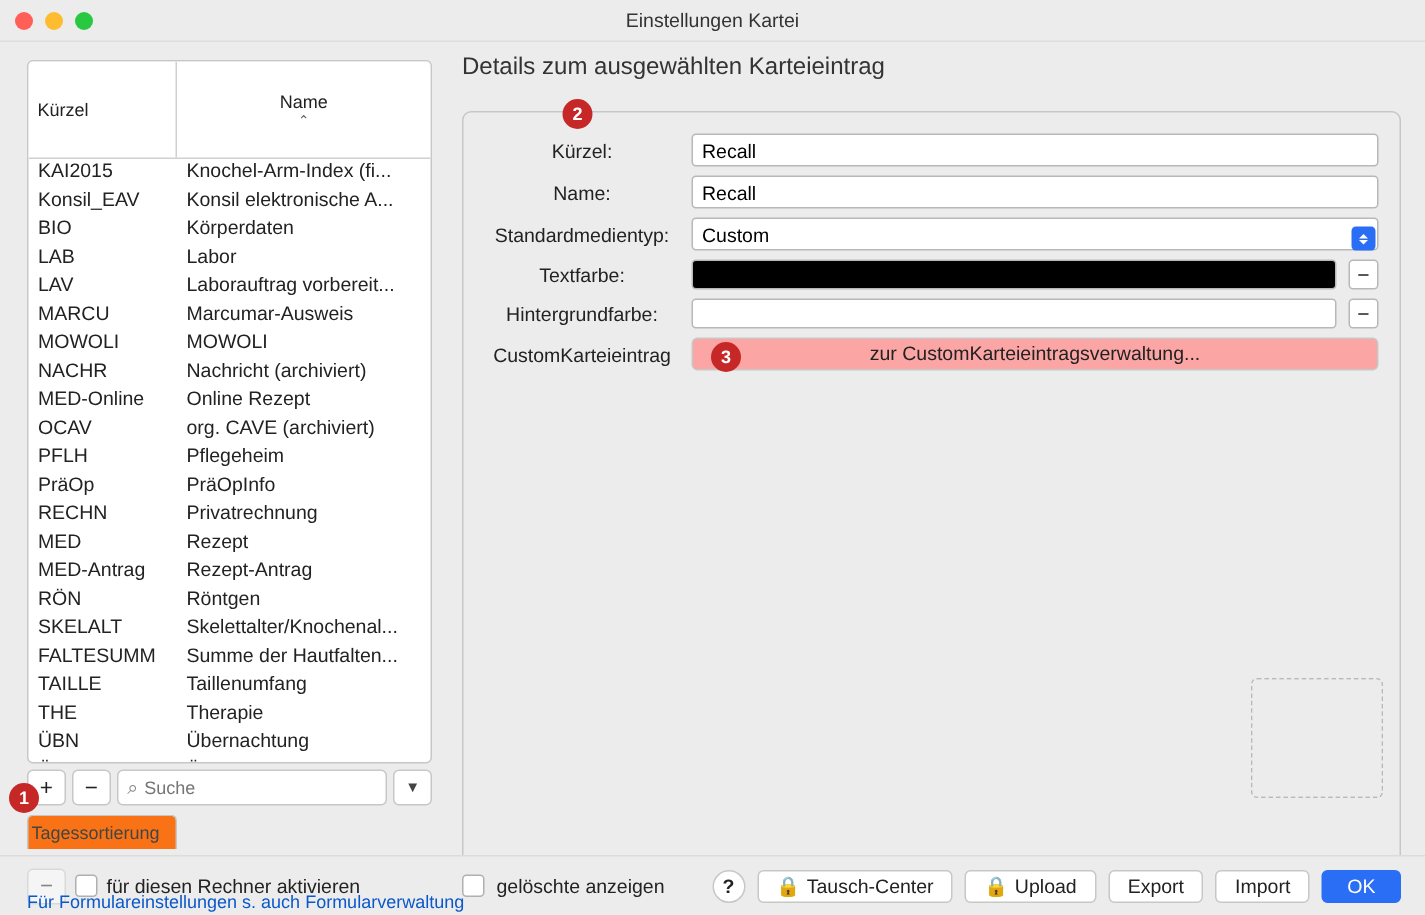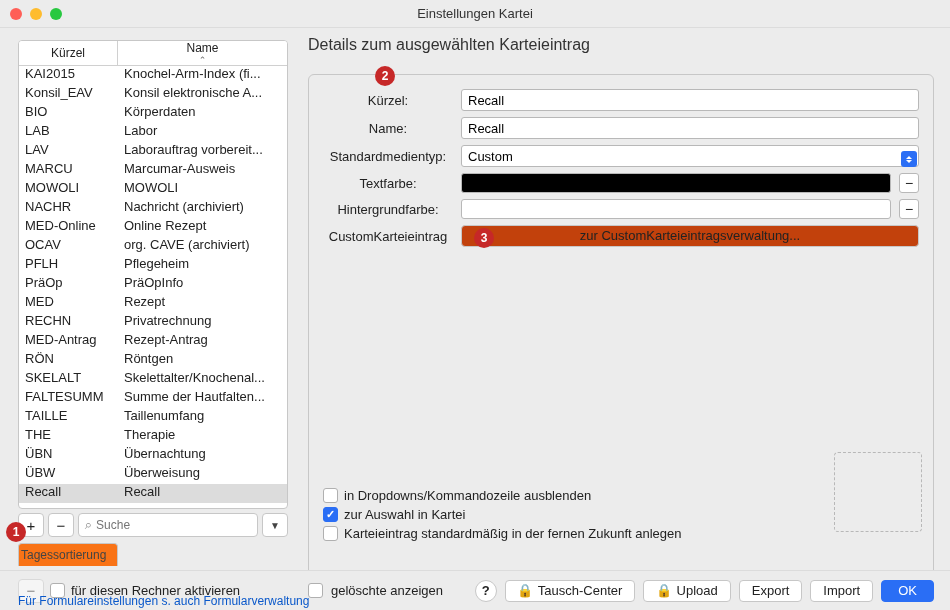--- a/index.html
+++ b/index.html
@@ -11,21 +11,21 @@
 .tl.red { background: #ff5f57; }
 .tl.yellow { background: #febc2e; }
 .tl.green { background: #28c840; }
 .title { flex: 1; text-align: center; font-size: 13px; font-weight: 400; color: #333; }
 
 .content { display: flex; height: calc(100% - 28px - 40px); }
 
 .sidebar { width: 298px; padding: 12px 10px 4px 18px; display: flex; flex-direction: column; overflow: hidden; }
 .table-wrap { border: 1px solid #c7c7c7; border-radius: 4px; background: #fff; overflow: hidden; display: flex; flex-direction: column; flex: 1; }
 .thead { display: flex; background: #fff; border-bottom: 1px solid #d0d0d0; font-size: 12px; }
-.th { padding: 0 6px; border-right: 1px solid #d0d0d0; display: flex; align-items: center; justify-content: center; }
+.th { padding: 20px 6px; border-right: 1px solid #d0d0d0; display: flex; align-items: center; justify-content: flex-start; }
 .th:last-child { border-right: none; flex-direction: column; }
 .th-k { width: 99px; }
 .th-n { flex: 1; }
 .sort-ind { font-size: 9px; color: #666; }
 .tbody { flex: 1; overflow-y: auto; }
 .trow { display: flex; font-size: 13px; height: 19px; align-items: flex-start; }
 .trow.sel { background: #dcdcdc; }
 .td-k { width: 99px; padding: 0 6px; white-space: nowrap; overflow: hidden; text-overflow: ellipsis; }
 .td-n { flex: 1; padding: 0 6px; white-space: nowrap; overflow: hidden; text-overflow: ellipsis; }
 
@@ -48,21 +48,21 @@
 .select-input { flex: 1; height: 22px; border: 1px solid #b8b8b8; border-radius: 3px; padding: 0 6px; font-size: 13px; background: #fff; appearance: none; }
 .select-caret { position: absolute; right: 2px; width: 16px; height: 16px; background: #2a6ef5; border-radius: 3px; display: flex; flex-direction: column; align-items: center; justify-content: center; pointer-events: none; }
 .select-caret::before { content: ""; border-left: 3px solid transparent; border-right: 3px solid transparent; border-bottom: 3px solid #fff; margin-bottom: 1px; }
 .select-caret::after { content: ""; border-left: 3px solid transparent; border-right: 3px solid transparent; border-top: 3px solid #fff; }
 
 .color-swatch { flex: 1; height: 20px; border: 1px solid #b8b8b8; border-radius: 3px; }
 .swatch-black { background: #000; }
 .swatch-white { background: #fff; }
 .minus-btn { width: 20px; height: 20px; border: 1px solid #b8b8b8; border-radius: 3px; background: #fff; display: flex; align-items: center; justify-content: center; font-size: 14px; cursor: pointer; }
 
-.link-btn { flex: 1; height: 22px; border: 1px solid #c7c7c7; border-radius: 4px; background: #c2410c; font-size: 13px; cursor: pointer; text-align: center; padding-top: 2px; }
+.link-btn { flex: 1; height: 22px; border: 1px solid #c7c7c7; border-radius: 4px; background: #fca5a5; font-size: 13px; cursor: pointer; text-align: center; padding-top: 2px; }
 
 .checks { margin-top: auto; margin-bottom: 20px; }
 .check-row { display: flex; align-items: center; gap: 6px; margin-bottom: 4px; font-size: 13px; }
 .chk { width: 15px; height: 15px; border-radius: 3px; border: 1px solid #b0b0b0; background: #fff; display: inline-flex; align-items: center; justify-content: center; }
 .chk.checked { background: #2a6ef5; border-color: #2a6ef5; }
 .chk.checked::after { content: "✓"; color: #fff; font-size: 11px; font-weight: bold; }
 
 .preview-box { position: absolute; right: 28px; bottom: 78px; width: 88px; height: 80px; border: 1px dashed #b8b8b8; border-radius: 4px; background: #ececec; }
 
 .footer { height: 40px; display: flex; align-items: center; padding: 0 16px 0 18px; gap: 8px; font-size: 13px; border-top: 1px solid #dcdcdc; }
@@ -150,26 +150,26 @@
           </div>
           <div class="trow">
             <div class="td-k">PFLH</div>
             <div class="td-n">Pflegeheim</div>
           </div>
           <div class="trow">
             <div class="td-k">PräOp</div>
             <div class="td-n">PräOpInfo</div>
           </div>
           <div class="trow">
+            <div class="td-k">RECHN</div>
+            <div class="td-n">Privatrechnung</div>
+          </div>
+          <div class="trow">
             <div class="td-k">MED</div>
             <div class="td-n">Rezept</div>
-          </div>
-          <div class="trow">
-            <div class="td-k">RECHN</div>
-            <div class="td-n">Privatrechnung</div>
           </div>
           <div class="trow">
             <div class="td-k">MED-Antrag</div>
             <div class="td-n">Rezept-Antrag</div>
           </div>
           <div class="trow">
             <div class="td-k">RÖN</div>
             <div class="td-n">Röntgen</div>
           </div>
           <div class="trow">
@@ -244,34 +244,20 @@
           <div class="form-label">Hintergrundfarbe:</div>
           <div class="color-swatch swatch-white"></div>
           <div class="minus-btn">−</div>
         </div>
         <div class="form-row">
           <div class="form-label">CustomKarteieintrag</div>
           <div class="link-btn">zur CustomKarteieintragsverwaltung...</div>
         </div>
       </div>
 
-      <div class="checks">
-        <div class="check-row">
-          <span class="chk"></span>
-          <span>in Dropdowns/Kommandozeile ausblenden</span>
-        </div>
-        <div class="check-row">
-          <span class="chk checked"></span>
-          <span>zur Auswahl in Kartei</span>
-        </div>
-        <div class="check-row">
-          <span class="chk"></span>
-          <span>Karteieintrag standardmäßig in der fernen Zukunft anlegen</span>
-        </div>
-      </div>
     </div>
   </div>
 </div>
 
 <div class="preview-box"></div>
 
 <div class="footer">
   <div class="footer-left">
     <div class="icon-btn" style="opacity:.5">−</div>
     <span class="chk"></span>

